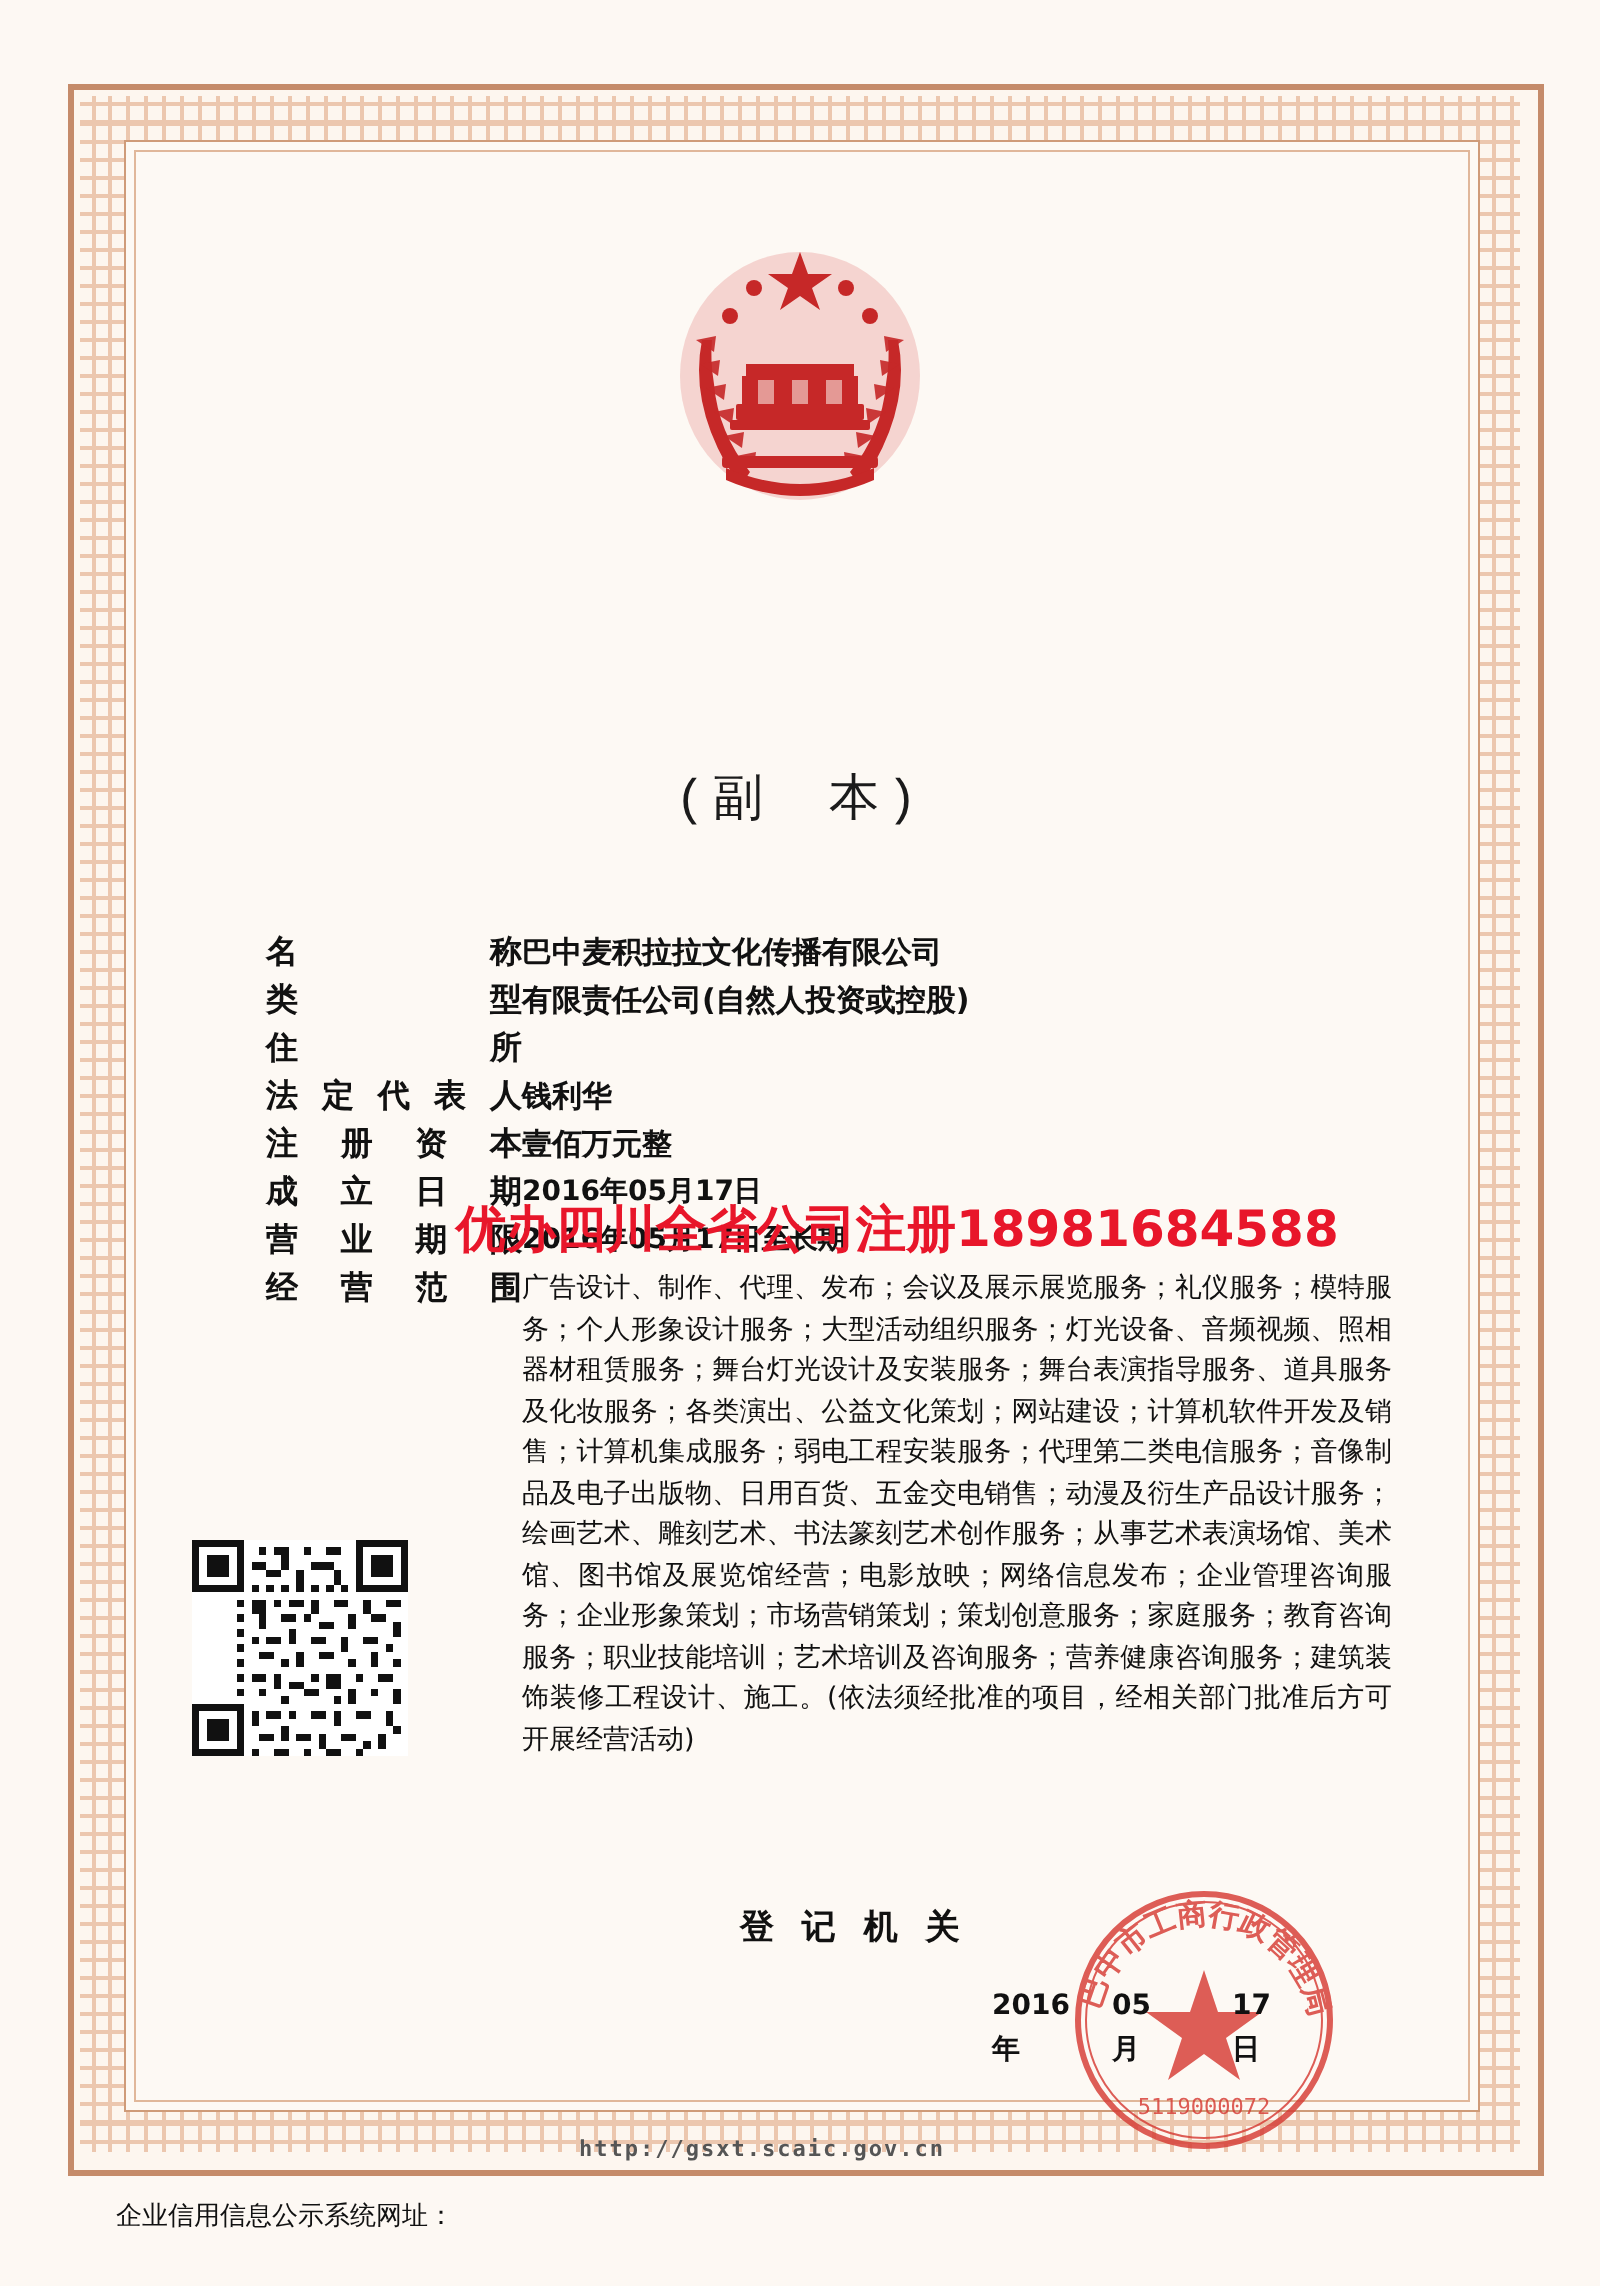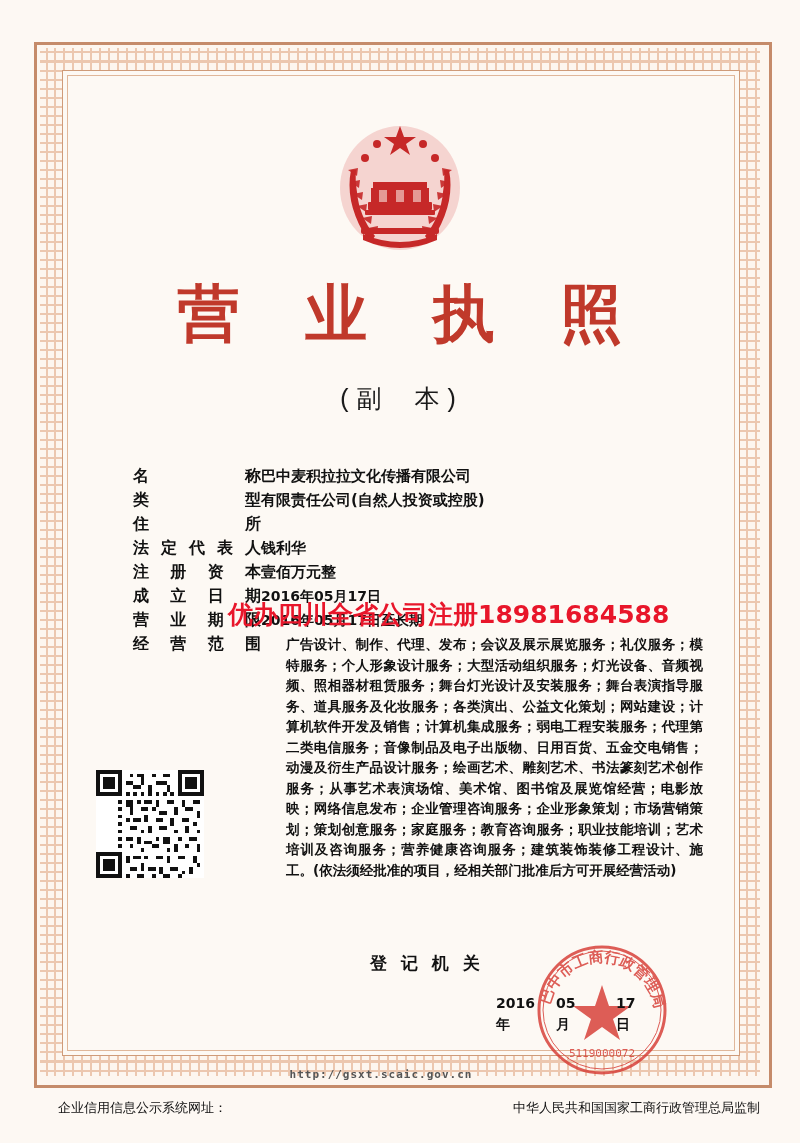--- a/index.html
+++ b/index.html
@@ -73,22 +73,21 @@
   .label{
     width:128px;flex:0 0 128px;
     font-size:16px;font-weight:bold;letter-spacing:0px;
     display:flex;justify-content:space-between;
   }
   .label span{display:inline-block;}
   .value{font-size:15px;line-height:21px;font-weight:bold;}
   .value.small{font-size:14px;font-weight:bold;}
   .scope{
     font-size:13.5px;line-height:20.5px;text-align:justify;width:435px;
-    font-weight:bold;
-    margin-left:25px;
+    font-weight:normal;
   }
 
   
   .watermark{
     position:absolute;left:228px;top:598px;
     font-size:25px;font-weight:bold;color:#e8162a;
     letter-spacing:0px;white-space:nowrap;
   }
 
   
@@ -185,21 +184,20 @@
         <rect x="44" y="80" width="8" height="12" fill="#fdf6ef" opacity="0.55"></rect>
         <rect x="61" y="80" width="8" height="12" fill="#fdf6ef" opacity="0.55"></rect>
         <rect x="78" y="80" width="8" height="12" fill="#fdf6ef" opacity="0.55"></rect>
 
         <rect x="26" y="118" width="78" height="6" rx="2"></rect>
         <path d="M28 124 q37 16 74 0 l0 6 q-37 16 -74 0 z"></path>
       </g>
     </svg>
   </div>
 
-  <div class="title">营 业 执 照</div>
   <div class="subtitle">(副　本)</div>
 
 
   <div class="fields">
 
     <div class="row">
       <div class="label">
         <span>名</span>
         <span>称</span>
       </div>
@@ -413,15 +411,14 @@
     <div class="dnum">17</div>
   </div>
   <div class="reg-date-cn">
     <div class="dch">年</div>
     <div class="dch">月</div>
     <div class="dch">日</div>
   </div>
 
   <div class="url-box">http://gsxt.scaic.gov.cn</div>
   <div class="footer-left">企业信用信息公示系统网址：</div>
-  <div class="footer-right">中华人民共和国国家工商行政管理总局监制</div>
 
 </div>
 
 </body></html>

